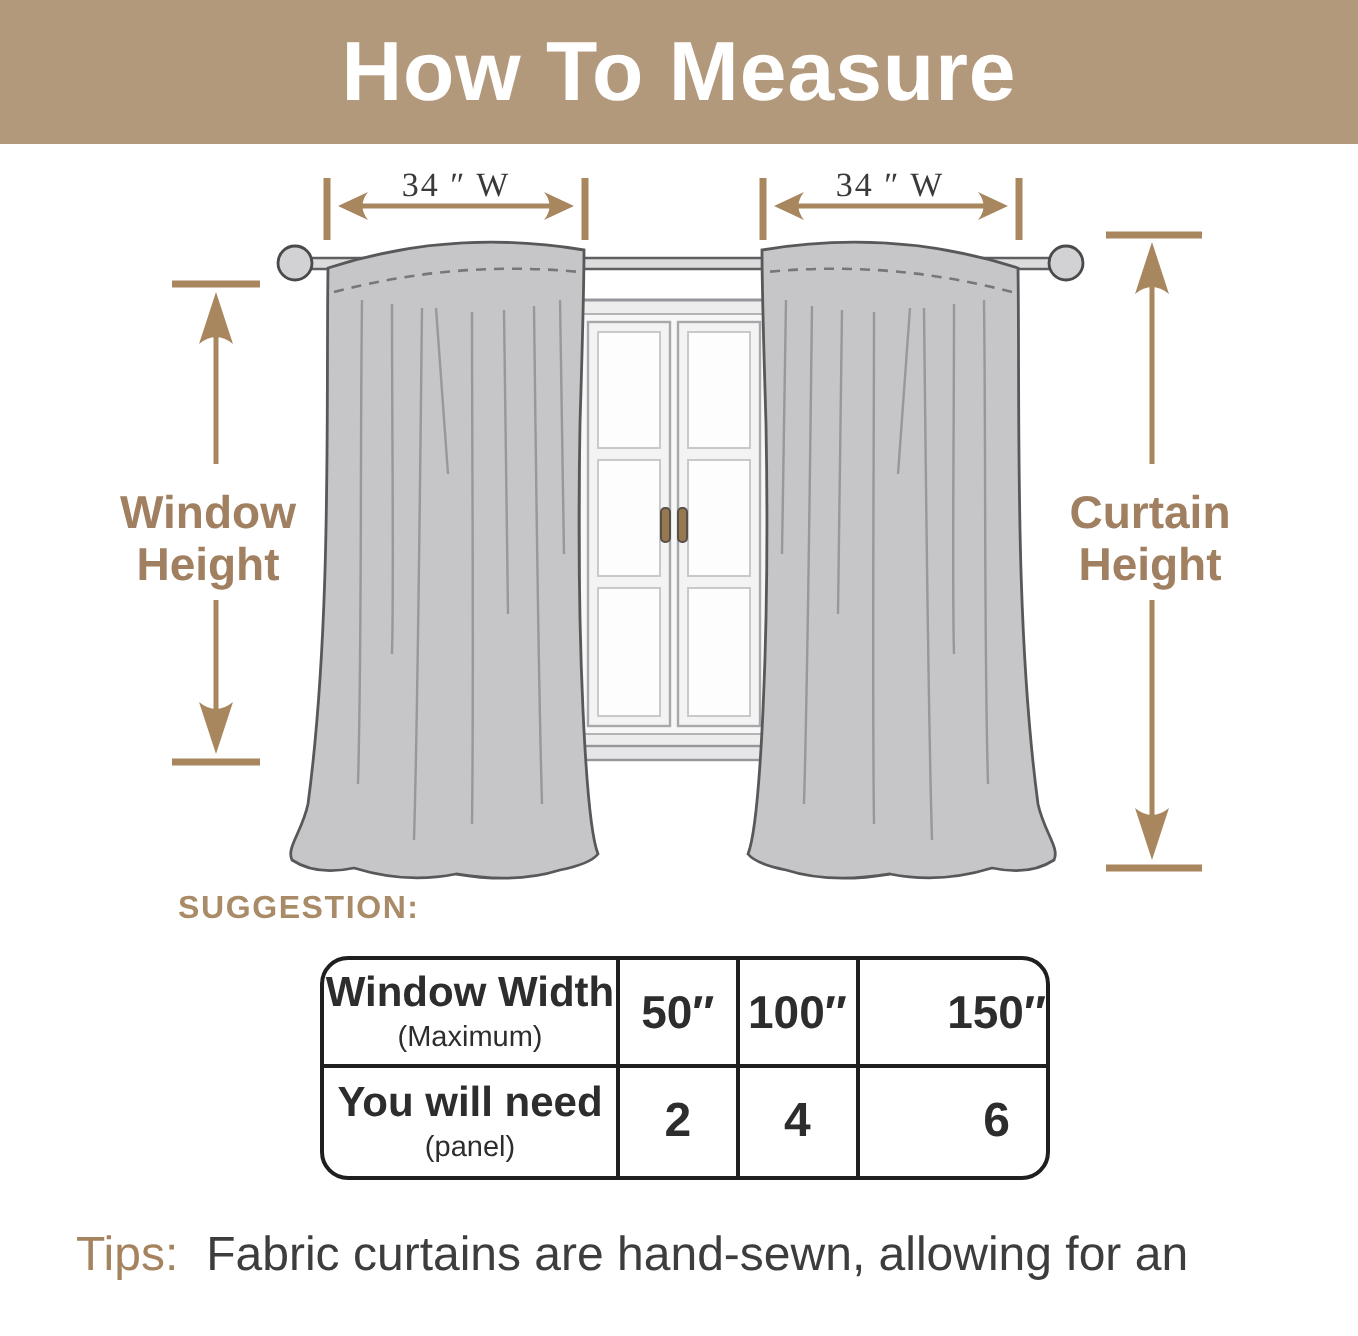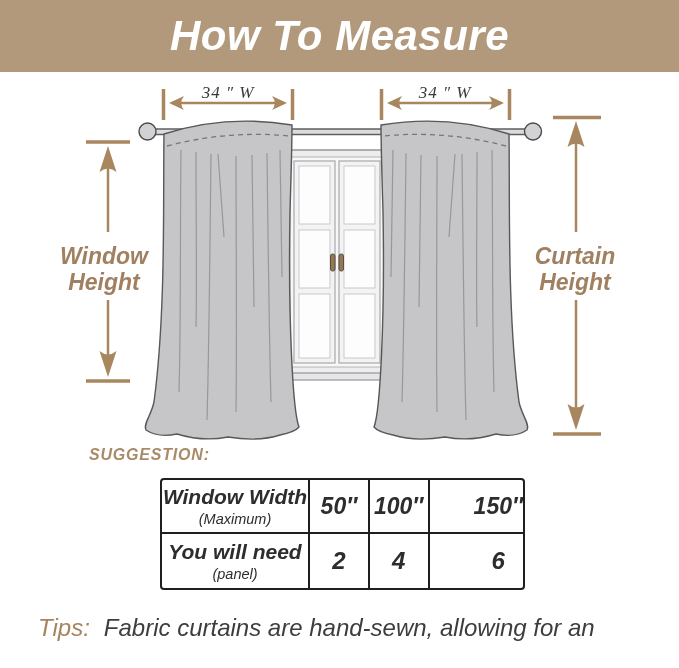--- a/index.html
+++ b/index.html
@@ -1,29 +1,29 @@
 <!DOCTYPE html>
 <html><head>
 <meta charset="utf-8">
 <style>
   html,body{margin:0;padding:0;background:#ffffff;}
   #page{position:relative;width:679px;height:668px;background:#ffffff;overflow:hidden;
-        font-family:"Liberation Sans","DejaVu Sans",sans-serif;font-style:italic;}
+        font-family:"Liberation Sans","DejaVu Sans",sans-serif;}
   
   .header{position:absolute;left:0;top:0;width:679px;height:72px;background:#b3997c;
           display:flex;align-items:center;justify-content:center;}
   .header h1{margin:0;color:#ffffff;font-size:42px;font-weight:700;letter-spacing:.5px;}
   
   .diagram{position:absolute;left:0;top:72px;width:679px;height:375px;}
   
   .suggestion-heading{position:absolute;left:89px;top:446px;color:#a98b68;
           font-size:16px;font-weight:700;letter-spacing:.8px;}
   
   .size-table{position:absolute;left:160px;top:478px;width:365px;height:112px;
-          border:2.5px solid #1f1f1f;border-radius:4px;overflow:hidden;box-sizing:border-box;
+          border:2.5px solid #1f1f1f;border-radius:14px;overflow:hidden;box-sizing:border-box;
           display:grid;grid-template-columns:148px 1fr 1fr 1fr;grid-template-rows:1fr 1fr;
           background:#ffffff;}
   .cell{display:flex;flex-direction:column;align-items:center;justify-content:center;
           border-right:2px solid #1f1f1f;border-bottom:2px solid #1f1f1f;color:#2d2d2d;}
   .cell.last-col{border-right:none;padding-left:44px;}
   .cell.last-row{border-bottom:none;}
   .cell .head{font-size:21px;font-weight:700;line-height:1.1;}
   .cell .sub{font-size:14.5px;margin-top:2px;}
   .cell .val{font-size:23px;font-weight:600;}
   .cell .num{font-size:24px;font-weight:600;}

